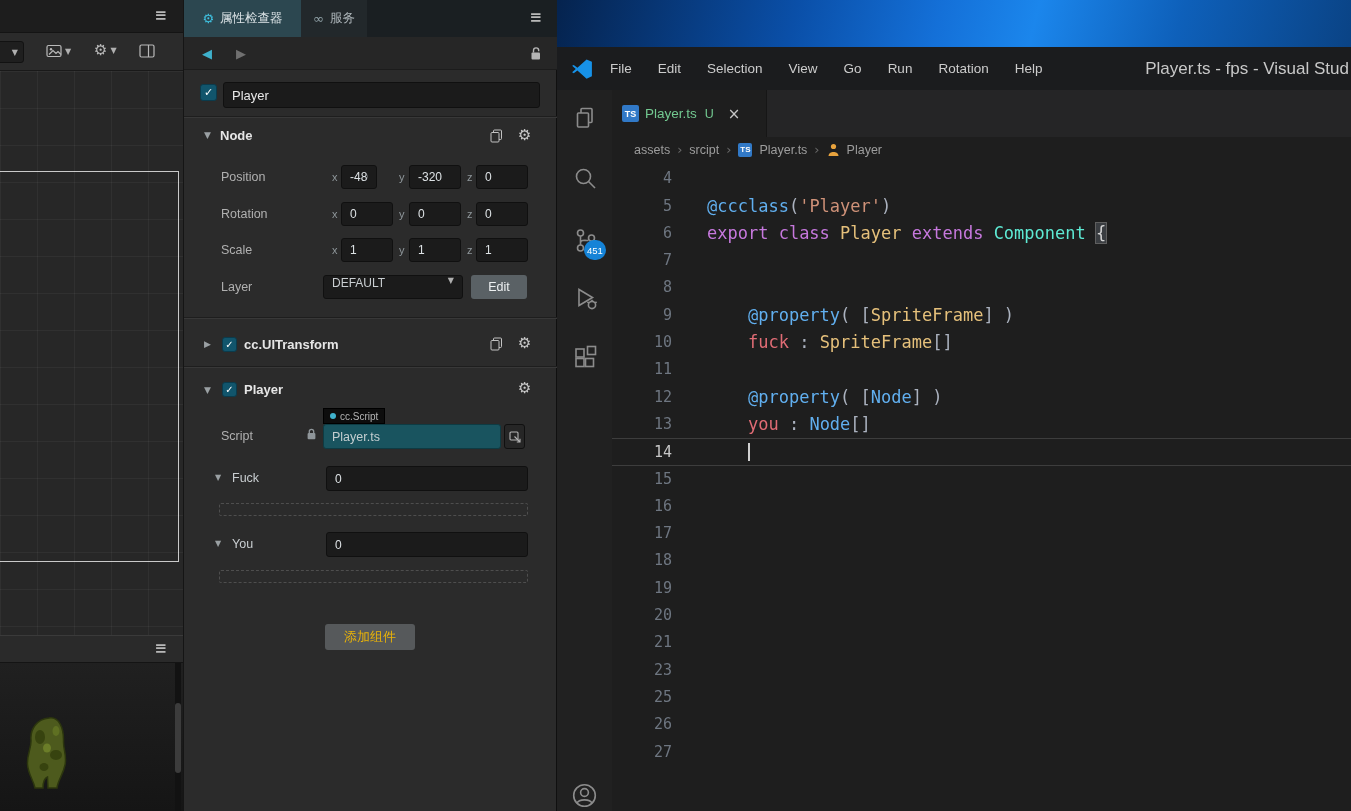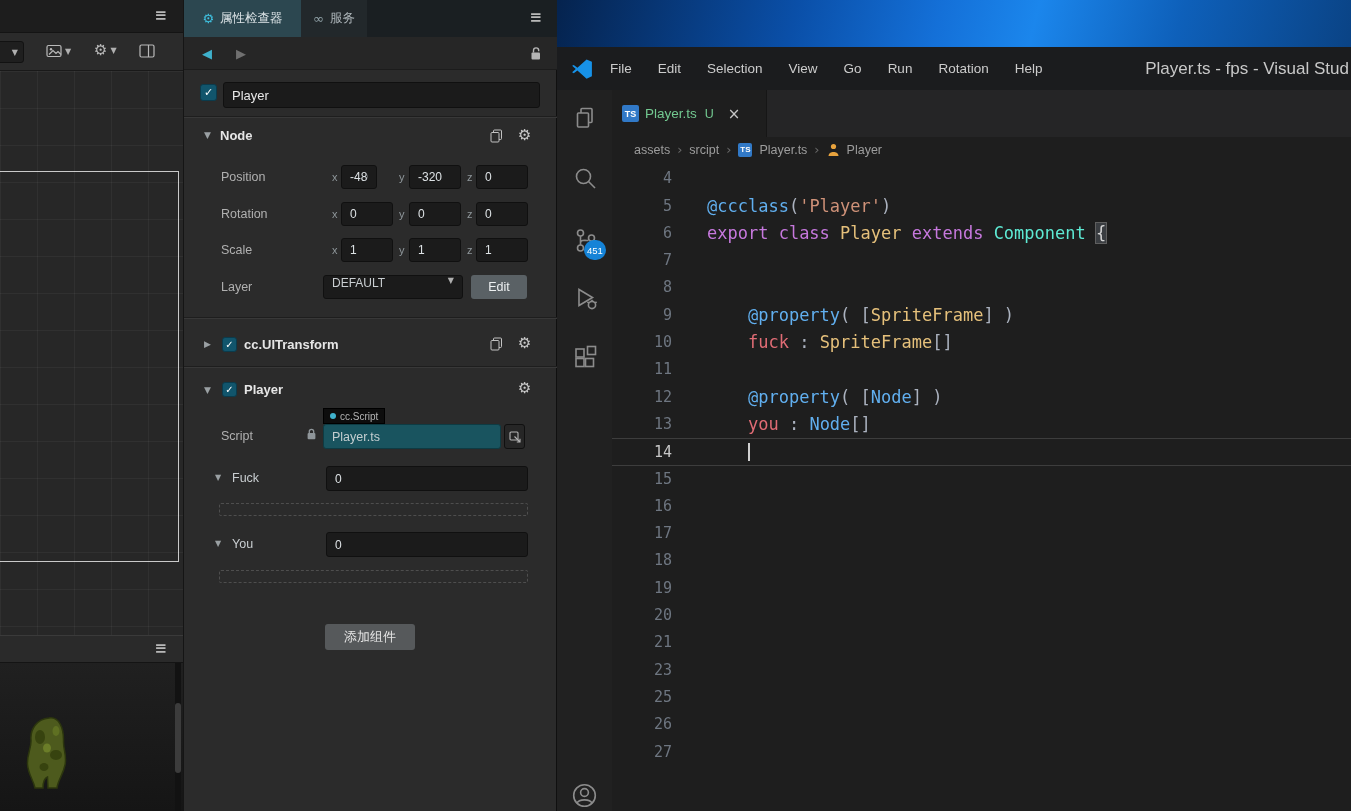--- a/index.html
+++ b/index.html
@@ -55,21 +55,21 @@
              color:#eef1f2; font-size:12.5px; display:flex; align-items:center; justify-content:center; }
   .tip { position:absolute; left:139px; top:408px; height:16px; background:#0d0d0d; border:1px solid #000;
          display:inline-flex; align-items:center; gap:4px; padding:0 6px; font-size:10px; color:#b5b5b5; }
   .tipdot { width:6px; height:6px; border-radius:50%; background:#3fb1cc; }
   .scriptfld { position:absolute; left:139px; top:424px; width:178px; height:25px; background:#19545f; border:1px solid #0e3b43;
                border-radius:3px; color:#c4ced0; font-size:12.5px; display:flex; align-items:center; padding:0 8px; }
   .pick { position:absolute; left:320px; top:424px; width:21px; height:25px; background:#262626; border:1px solid #101010;
           border-radius:3px; display:flex; align-items:center; justify-content:center; }
   .dashbox { position:absolute; left:35px; width:309px; height:13px; border:1px dashed #4e4e4e; border-radius:2px; }
   .addbtn { position:absolute; left:141px; top:624px; width:90px; height:26px; background:#56595b; border-radius:3px;
-            color:#e5e5e5; font-size:13px; display:flex; align-items:center; justify-content:center; }
+            color:#eab308; font-size:13px; display:flex; align-items:center; justify-content:center; }
 
   
   .vs { position:absolute; left:557px; top:0; width:794px; height:811px; background:#1e1e1e; }
   .titlebar { position:absolute; left:0; top:0; width:794px; height:47px;
       background:linear-gradient(104deg,#05234e 0%, #0a4fa8 30%, #1470d8 48%, #1b86ec 60%, #0e60ba 78%, #0a4385 100%); }
   .menubar { position:absolute; left:0; top:47px; width:794px; height:43px; background:#1b1c1e;
              display:flex; align-items:center; color:#cccccc; font-size:13.5px; }
   .menu-item { padding:0 13px; line-height:43px; }
   .win-title { position:absolute; right:2px; top:0; height:43px; line-height:43px; color:#c8c8c8; font-size:17px; white-space:nowrap; }
   .abar { position:absolute; left:0; top:90px; width:55px; height:721px; background:#212121; }

